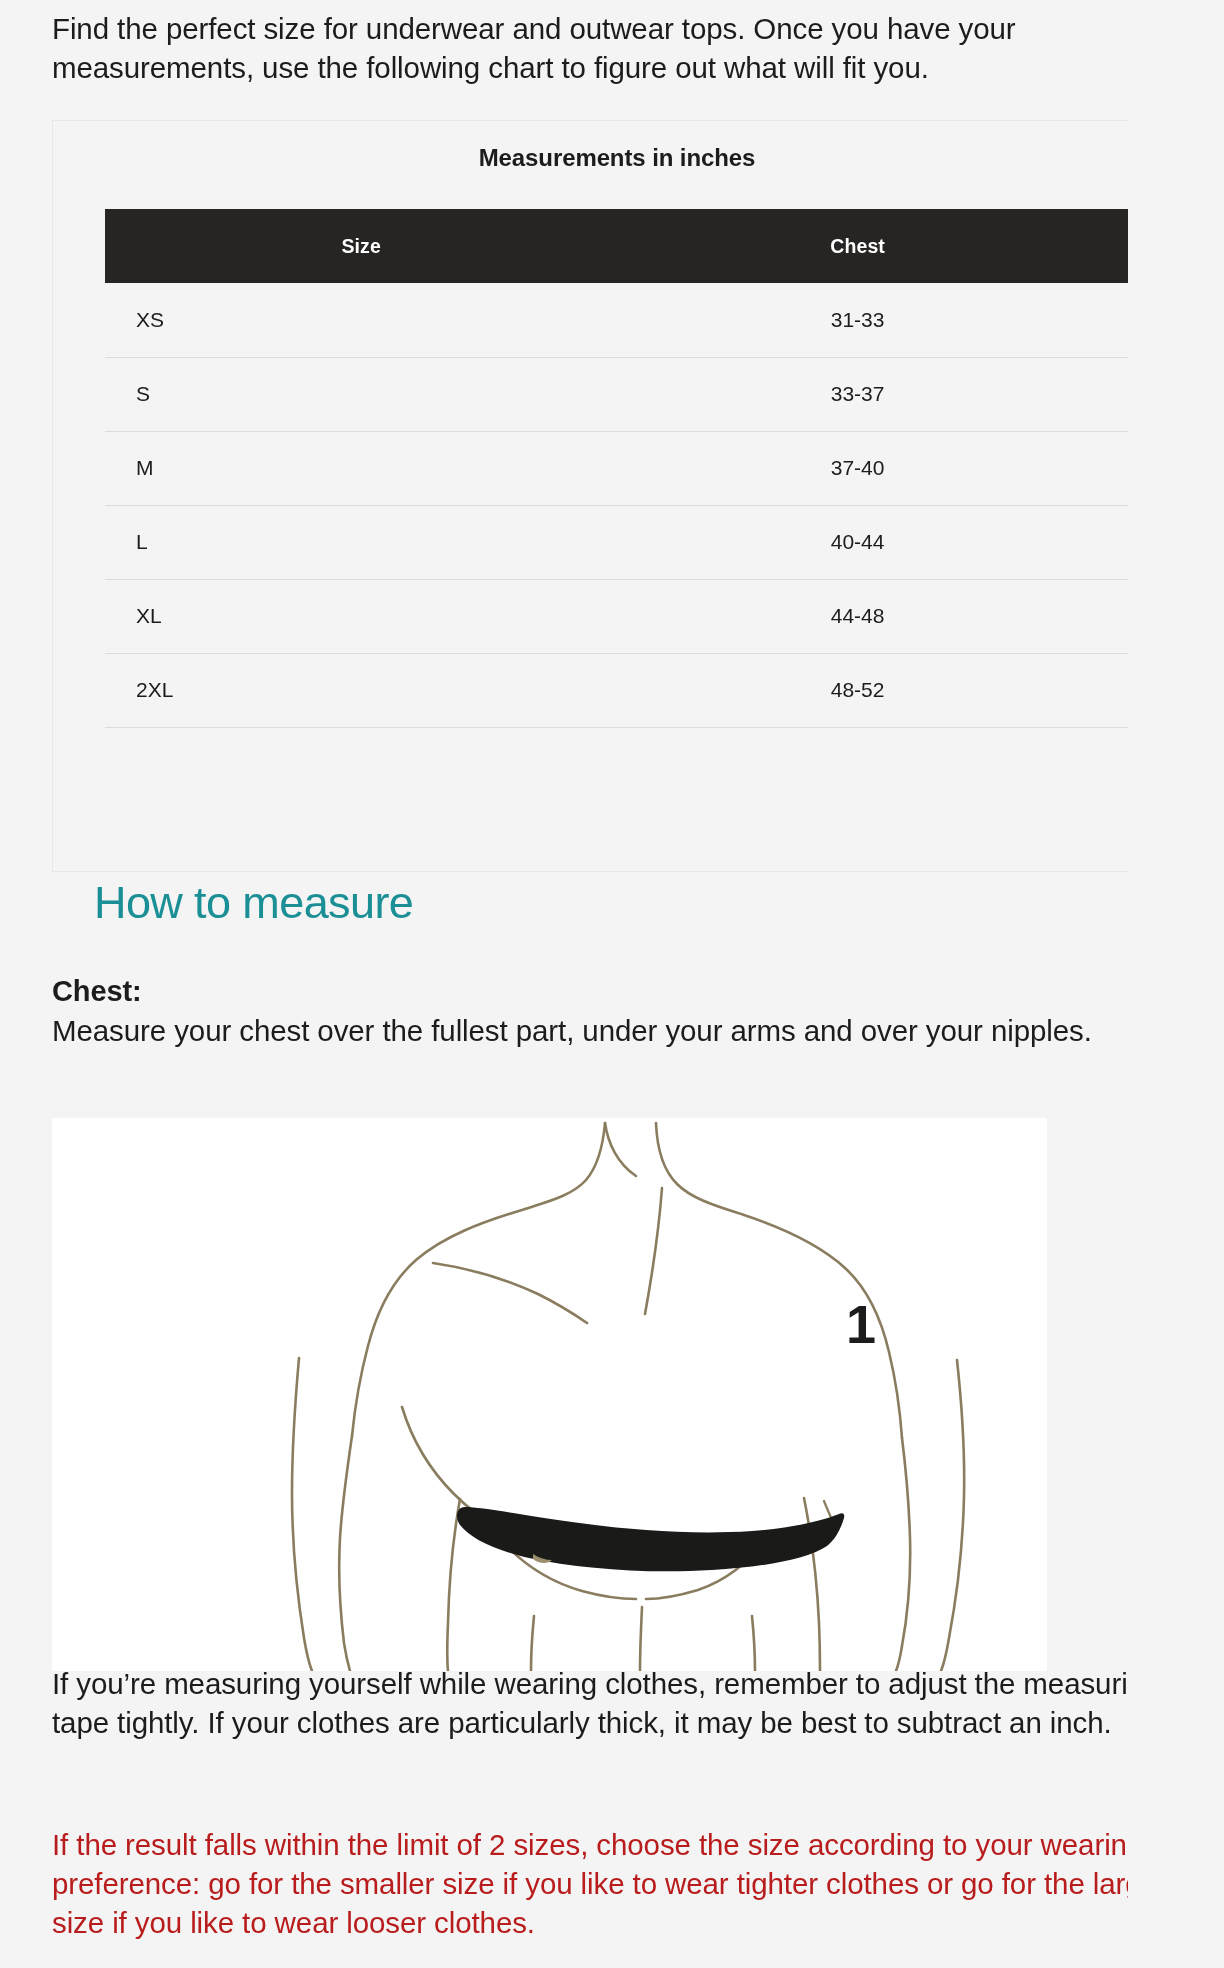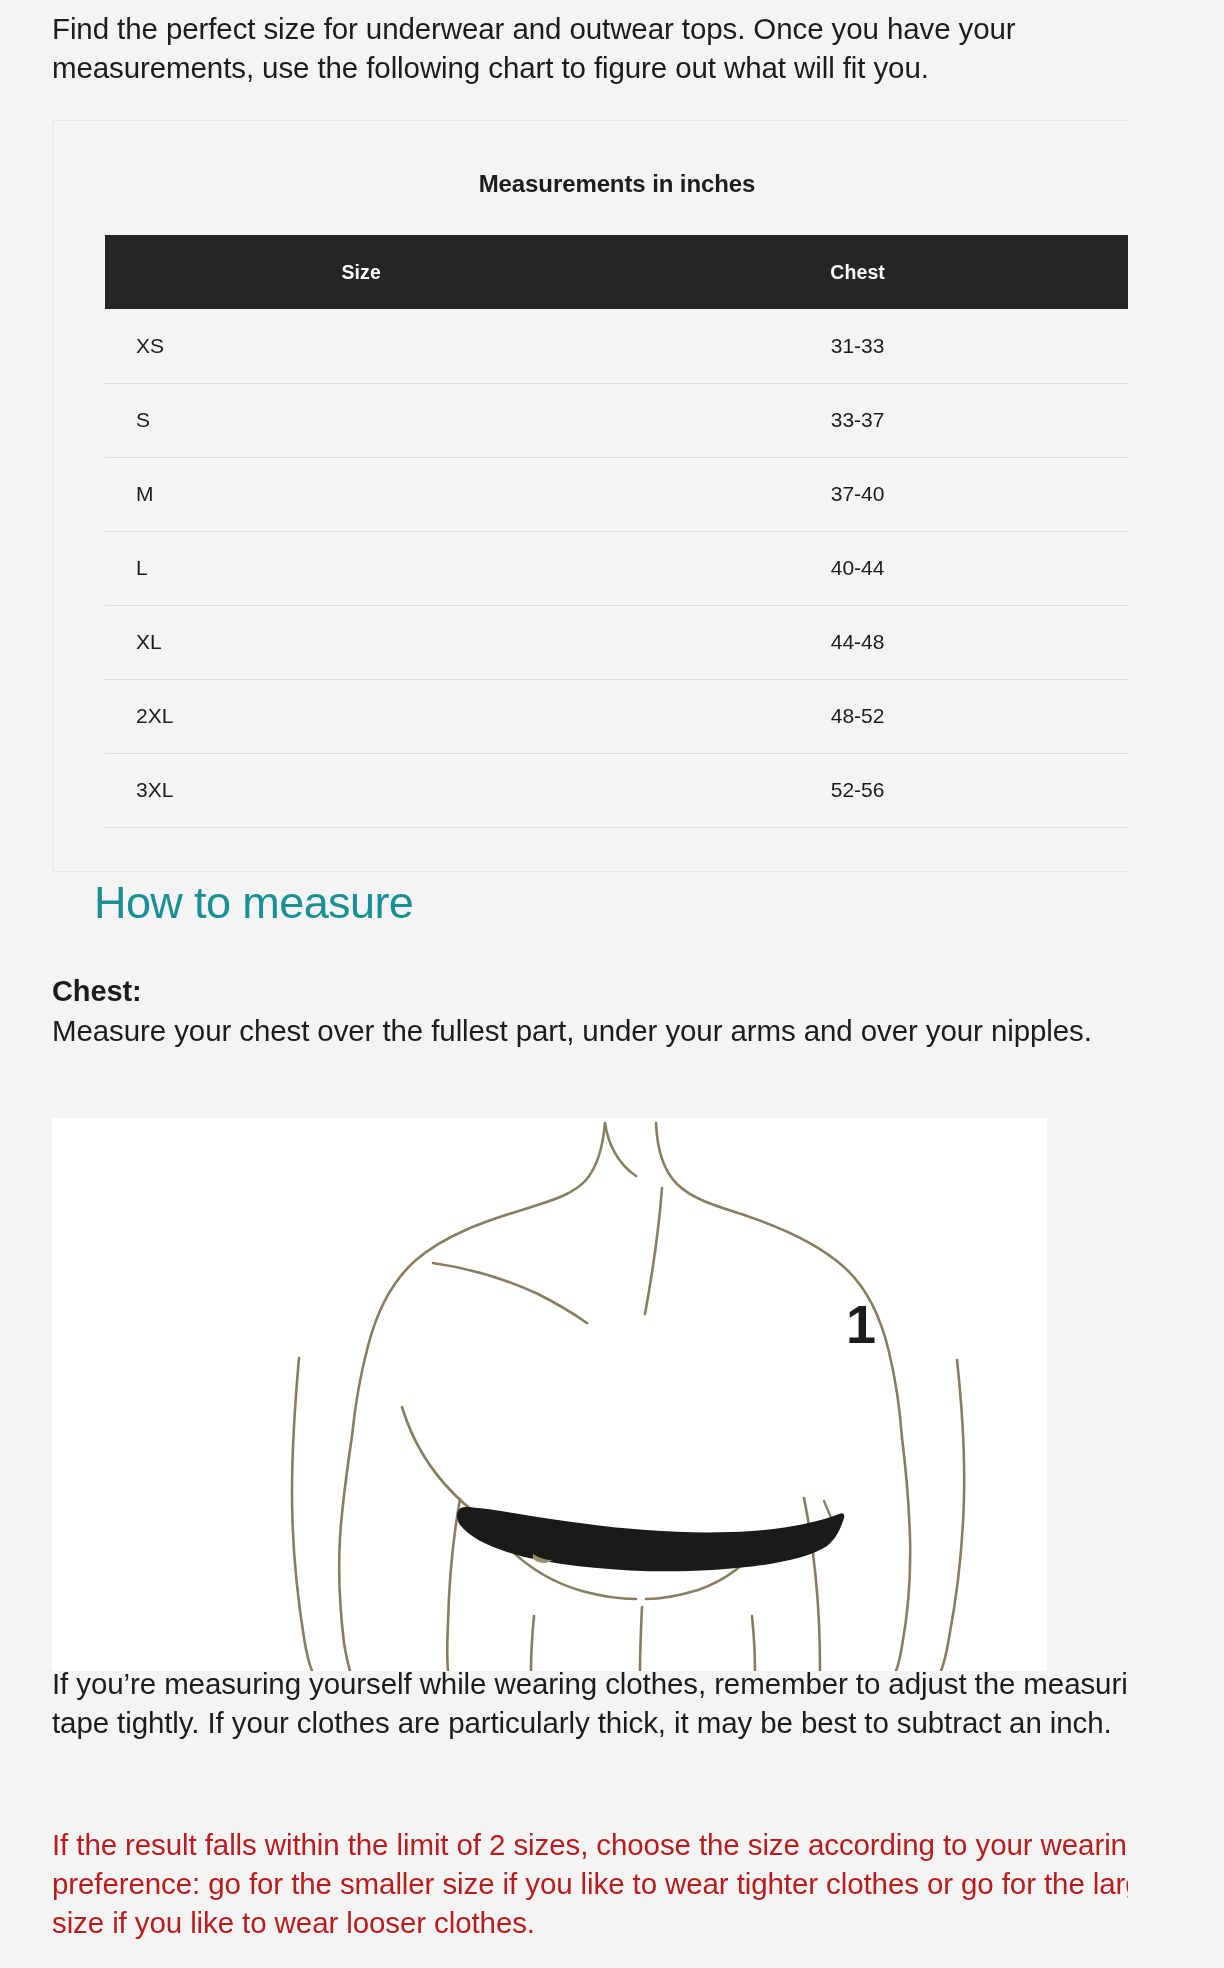--- a/index.html
+++ b/index.html
@@ -42,21 +42,21 @@
     height: 752px;
     background: #f4f4f4;
     border: 1px solid #e7e7e7;
   }
 
   .chart-title {
     text-align: center;
     font-size: 24px;
     font-weight: bold;
     color: #1c1c1c;
-    margin-top: 49px;
+    margin-top: 23px;
     letter-spacing: -0.1px;
   }
 
   .size-table {
     width: 1024px;
     margin: 37px auto 0 auto;
     border-collapse: collapse;
     table-layout: fixed;
   }
 
@@ -198,24 +198,20 @@
           <td class="c-size">L</td>
           <td class="c-chest">40-44</td>
         </tr>
         <tr>
           <td class="c-size">XL</td>
           <td class="c-chest">44-48</td>
         </tr>
         <tr>
           <td class="c-size">2XL</td>
           <td class="c-chest">48-52</td>
-        </tr>
-        <tr>
-          <td class="c-size">3XL</td>
-          <td class="c-chest">52-56</td>
         </tr>
       </tbody>
     </table>
   </section>
 
   <h2 class="how-heading">How to measure</h2>
 
   <div class="chest-label">Chest:</div>
 
   <p class="chest-desc">Measure your chest over the fullest part, under your arms and over your nipples.</p>

